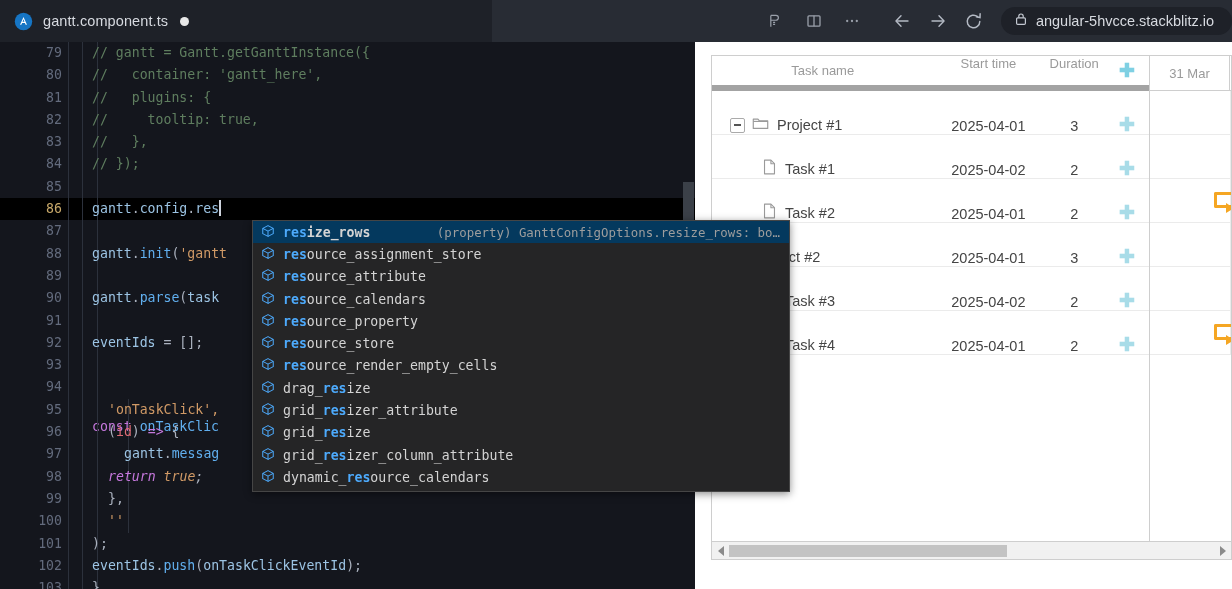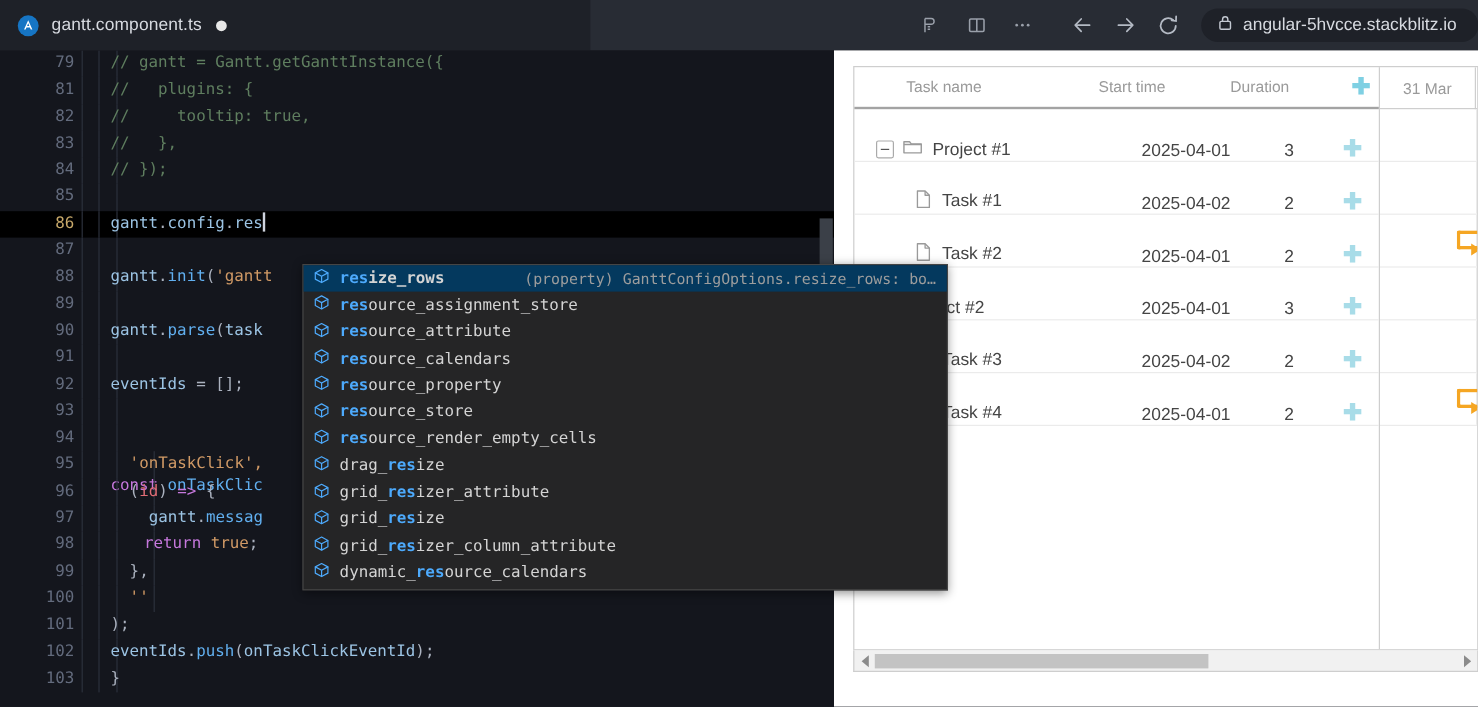--- a/index.html
+++ b/index.html
@@ -97,22 +97,22 @@
     background:#ffffff; overflow:hidden;
     font-family:"Liberation Sans", sans-serif;
   }
   #gantt-inner {
     position:absolute; left:16px; top:13px; width:521px; height:487px;
     border:1px solid #cecece; background:#fff;
     display:flex;
   }
   #grid { width:438px; border-right:1px solid #cecece; flex:none; }
   .g-head {
-    height:35px; display:flex; align-items:center;
-    border-bottom:2px solid #a3a3a3; color:#9a9a9a; font-size:13px;gap:45px;
+    height:35px; display:flex; 
+    border-bottom:6px solid #a3a3a3; color:#9a9a9a; font-size:13px;
   }
   .g-row {
     height:44px; display:flex; align-items:flex-end;
     border-bottom:1px solid #ebebeb; color:#454545; font-size:14.5px;
   }
   .c-name { width:222px; display:flex; align-items:center; }
   .c-start{ width:110px; text-align:center; justify-content:center;
             display:flex; }
   .c-dur  { width:62px; text-align:center; justify-content:center;
             display:flex; }
@@ -263,38 +263,39 @@
         <path d="M3.8 5.8 V4.2 a2.2 2.2 0 0 1 4.4 0 V5.8"></path>
       </svg>
     </span>
     <span id="url-text">angular-5hvcce.stackblitz.io</span>
   </div>
 </div>
 
 <div id="editor">
   <div id="ed-lines">
       <div class="row"><span class="ln">79</span><span class="guide g1"></span><span class="guide g2"></span><span class="guide g3"></span><span class="code" style="left: 92px;"><span class="cm">// gantt = Gantt.getGanttInstance({</span></span></div>
+      <div class="row"><span class="ln">80</span><span class="guide g1"></span><span class="guide g2"></span><span class="guide g3"></span><span class="code" style="left: 92px;"><span class="cm">//   container: 'gantt_here',</span></span></div>
       <div class="row"><span class="ln">81</span><span class="guide g1"></span><span class="guide g2"></span><span class="guide g3"></span><span class="code" style="left: 92px;"><span class="cm">//   plugins: {</span></span></div>
       <div class="row"><span class="ln">82</span><span class="guide g1"></span><span class="guide g2"></span><span class="guide g3"></span><span class="code" style="left: 92px;"><span class="cm">//     tooltip: true,</span></span></div>
       <div class="row"><span class="ln">83</span><span class="guide g1"></span><span class="guide g2"></span><span class="guide g3"></span><span class="code" style="left: 92px;"><span class="cm">//   },</span></span></div>
       <div class="row"><span class="ln">84</span><span class="guide g1"></span><span class="guide g2"></span><span class="guide g3"></span><span class="code" style="left: 92px;"><span class="cm">// });</span></span></div>
       <div class="row"><span class="ln">85</span><span class="guide g1"></span><span class="guide g2"></span><span class="guide g3"></span><span class="code" style="left: 92px;"></span></div>
       <div class="row active"><span class="ln">86</span><span class="guide g1"></span><span class="guide g2"></span><span class="guide g3"></span><span class="code" style="left: 92px;"><span class="id">gantt</span><span class="op">.</span><span class="id">config</span><span class="op">.</span><span class="id">res</span><span class="cursor"></span></span></div>
       <div class="row"><span class="ln">87</span><span class="guide g1"></span><span class="guide g2"></span><span class="guide g3"></span><span class="code" style="left: 92px;"></span></div>
       <div class="row"><span class="ln">88</span><span class="guide g1"></span><span class="guide g2"></span><span class="guide g3"></span><span class="code" style="left: 92px;"><span class="id">gantt</span><span class="op">.</span><span class="fn">init</span><span class="op">(</span><span class="str">'gantt</span></span></div>
       <div class="row"><span class="ln">89</span><span class="guide g1"></span><span class="guide g2"></span><span class="guide g3"></span><span class="code" style="left: 92px;"></span></div>
       <div class="row"><span class="ln">90</span><span class="guide g1"></span><span class="guide g2"></span><span class="guide g3"></span><span class="code" style="left: 92px;"><span class="id">gantt</span><span class="op">.</span><span class="fn">parse</span><span class="op">(</span><span class="id">task</span></span></div>
       <div class="row"><span class="ln">91</span><span class="guide g1"></span><span class="guide g2"></span><span class="guide g3"></span><span class="code" style="left: 92px;"></span></div>
       <div class="row"><span class="ln">92</span><span class="guide g1"></span><span class="guide g2"></span><span class="guide g3"></span><span class="code" style="left: 92px;"><span class="id">eventIds</span><span class="op"> = </span><span class="op">[];</span></span></div>
       <div class="row"><span class="ln">93</span><span class="guide g1"></span><span class="guide g2"></span><span class="guide g3"></span><span class="code" style="left: 92px;"></span></div>
       <div class="row"><span class="ln">94</span><span class="guide g1"></span><span class="guide g2"></span><span class="guide g3"></span><span class="code" style="left: 92px; margin-top: 40px;"><span class="kw">const</span><span class="op"> </span><span class="fn">onTaskClic</span></span></div>
       <div class="row"><span class="ln">95</span><span class="guide g1"></span><span class="guide g2"></span><span class="guide g3"></span><span class="guide g4"></span><span class="code" style="left: 108px;"><span class="str">'onTaskClick',</span></span></div>
       <div class="row"><span class="ln">96</span><span class="guide g1"></span><span class="guide g2"></span><span class="guide g3"></span><span class="guide g4"></span><span class="code" style="left: 108px;"><span class="op">(</span><span class="var">id</span><span class="op">) </span><span class="kw">=&gt;</span><span class="op"> {</span></span></div>
       <div class="row"><span class="ln">97</span><span class="guide g1"></span><span class="guide g2"></span><span class="guide g3"></span><span class="guide g4"></span><span class="code" style="left: 124px;"><span class="id">gantt</span><span class="op">.</span><span class="fn">messag</span></span></div>
-      <div class="row"><span class="ln">98</span><span class="guide g1"></span><span class="guide g2"></span><span class="guide g3"></span><span class="guide g4"></span><span class="code" style="left: 120px;"><span class="kw">return</span><span class="op"> </span><span class="num">true</span><span class="op">;</span></span></div>
+      <div class="row"><span class="ln">98</span><span class="guide g1"></span><span class="guide g2"></span><span class="guide g3"></span><span class="guide g4"></span><span class="code" style="left: 108px; font-style: italic;"><span class="kw">return</span><span class="op"> </span><span class="num">true</span><span class="op">;</span></span></div>
       <div class="row"><span class="ln">99</span><span class="guide g1"></span><span class="guide g2"></span><span class="guide g3"></span><span class="guide g4"></span><span class="code" style="left: 108px;"><span class="op">},</span></span></div>
       <div class="row"><span class="ln">100</span><span class="guide g1"></span><span class="guide g2"></span><span class="guide g3"></span><span class="guide g4"></span><span class="code" style="left: 108px;"><span class="str">''</span></span></div>
       <div class="row"><span class="ln">101</span><span class="guide g1"></span><span class="guide g2"></span><span class="guide g3"></span><span class="code" style="left: 92px;"><span class="op">);</span></span></div>
       <div class="row"><span class="ln">102</span><span class="guide g1"></span><span class="guide g2"></span><span class="guide g3"></span><span class="code" style="left: 92px;"><span class="id">eventIds</span><span class="op">.</span><span class="fn">push</span><span class="op">(</span><span class="id">onTaskClickEventId</span><span class="op">);</span></span></div>
       <div class="row"><span class="ln">103</span><span class="guide g1"></span><span class="guide g2"></span><span class="guide g3"></span><span class="code" style="left: 92px;"><span class="op">}</span></span></div>
     </div>
   <div id="ed-scrollbar">
     <div id="ed-slider"></div>
   </div>
 </div>

